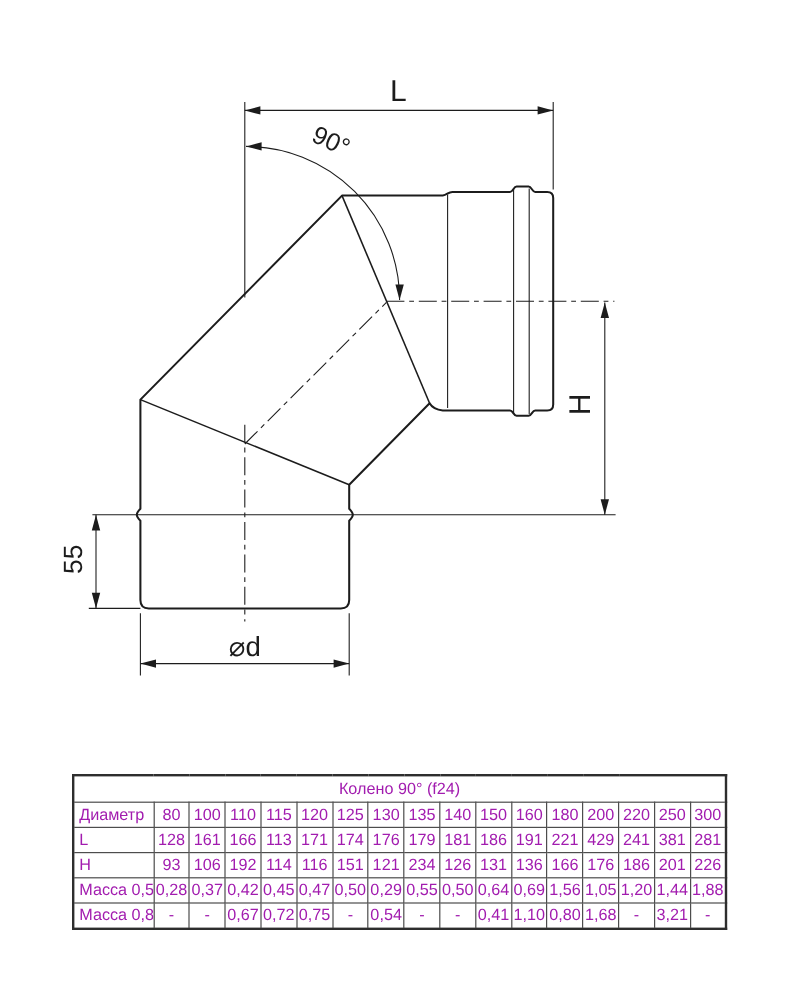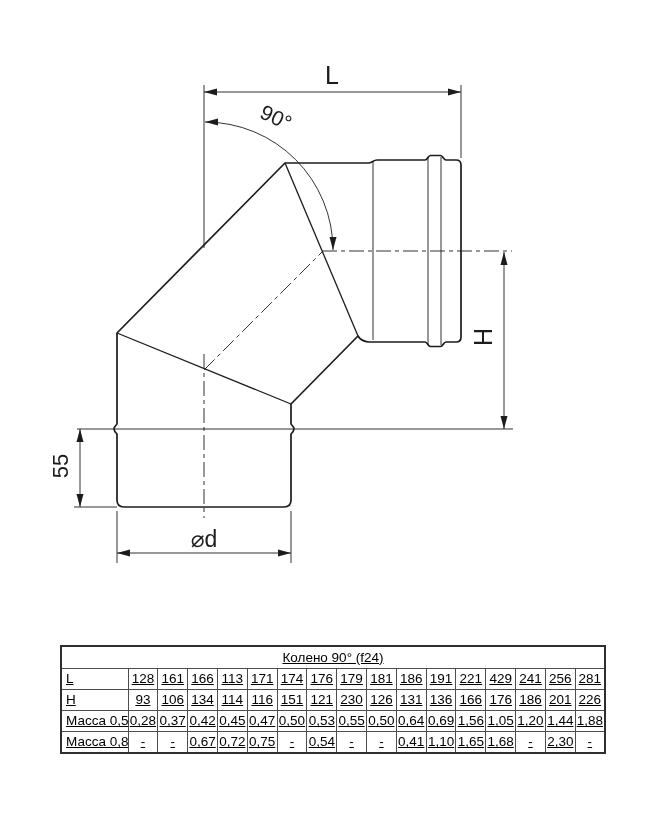--- a/index.html
+++ b/index.html
@@ -5,22 +5,22 @@
   html,body{margin:0;padding:0;background:#ffffff;}
   .page{
     position:relative;width:660px;height:830px;background:#ffffff;overflow:hidden;
     font-family:"Liberation Sans", sans-serif;
   }
   .drawing{position:absolute;left:0;top:0;}
   .drawing text{fill:#1c1c1c;font-family:"Liberation Sans", sans-serif;}
   .spec{
     position:absolute;left:60px;top:645px;width:546px;
     border-collapse:collapse;table-layout:fixed;
-    font-size:13.5px;color:#000000;
-    border:2px solid #2e2e2e;background:#ffffff;text-decoration:underline;
+    font-size:13.5px;color:#a21caf;
+    border:2px solid #2e2e2e;background:#ffffff;
   }
   .spec td{
     border:1px solid #4d4d4d;height:20px;padding:0 1px;
     text-align:center;vertical-align:middle;line-height:1;
     white-space:nowrap;overflow:hidden;
   }
   .spec td.t-title{height:21px;text-align:center;}
   .spec td.label{text-align:left;padding-left:4px;}
   .spec col.c-label{width:67px;}
 </style>
@@ -123,67 +123,86 @@
         <col>
         <col>
         <col>
         <col>
         <col>
     </colgroup>
     <tbody>
       <tr>
         <td class="t-title" colspan="17">Колено 90° (f24)</td>
       </tr>
+    <tr>
+          <td class="label">Диаметр</td>
+          <td>80</td>
+          <td>100</td>
+          <td>110</td>
+          <td>115</td>
+          <td>120</td>
+          <td>125</td>
+          <td>130</td>
+          <td>135</td>
+          <td>140</td>
+          <td>150</td>
+          <td>160</td>
+          <td>180</td>
+          <td>200</td>
+          <td>220</td>
+          <td>250</td>
+          <td>300</td>
+        </tr>
         <tr>
           <td class="label">L</td>
           <td>128</td>
           <td>161</td>
           <td>166</td>
           <td>113</td>
           <td>171</td>
           <td>174</td>
           <td>176</td>
           <td>179</td>
           <td>181</td>
           <td>186</td>
           <td>191</td>
           <td>221</td>
           <td>429</td>
           <td>241</td>
-          <td>256</td>
+          <td>381</td>
           <td>281</td>
         </tr>
         <tr>
           <td class="label">H</td>
           <td>93</td>
           <td>106</td>
-          <td>134</td>
+          <td>192</td>
           <td>114</td>
           <td>116</td>
           <td>151</td>
           <td>121</td>
-          <td>230</td>
+          <td>234</td>
           <td>126</td>
           <td>131</td>
           <td>136</td>
           <td>166</td>
           <td>176</td>
           <td>186</td>
           <td>201</td>
           <td>226</td>
         </tr>
         <tr>
           <td class="label">Масса 0,5</td>
           <td>0,28</td>
           <td>0,37</td>
           <td>0,42</td>
           <td>0,45</td>
           <td>0,47</td>
           <td>0,50</td>
-          <td>0,53</td>
+          <td>0,29</td>
           <td>0,55</td>
           <td>0,50</td>
           <td>0,64</td>
           <td>0,69</td>
           <td>1,56</td>
           <td>1,05</td>
           <td>1,20</td>
           <td>1,44</td>
           <td>1,88</td>
         </tr>
@@ -193,22 +212,22 @@
           <td>-</td>
           <td>0,67</td>
           <td>0,72</td>
           <td>0,75</td>
           <td>-</td>
           <td>0,54</td>
           <td>-</td>
           <td>-</td>
           <td>0,41</td>
           <td>1,10</td>
-          <td>1,65</td>
+          <td>0,80</td>
           <td>1,68</td>
           <td>-</td>
-          <td>2,30</td>
+          <td>3,21</td>
           <td>-</td>
         </tr>
       </tbody>
   </table>
 
 </div>
 
 </body></html>

